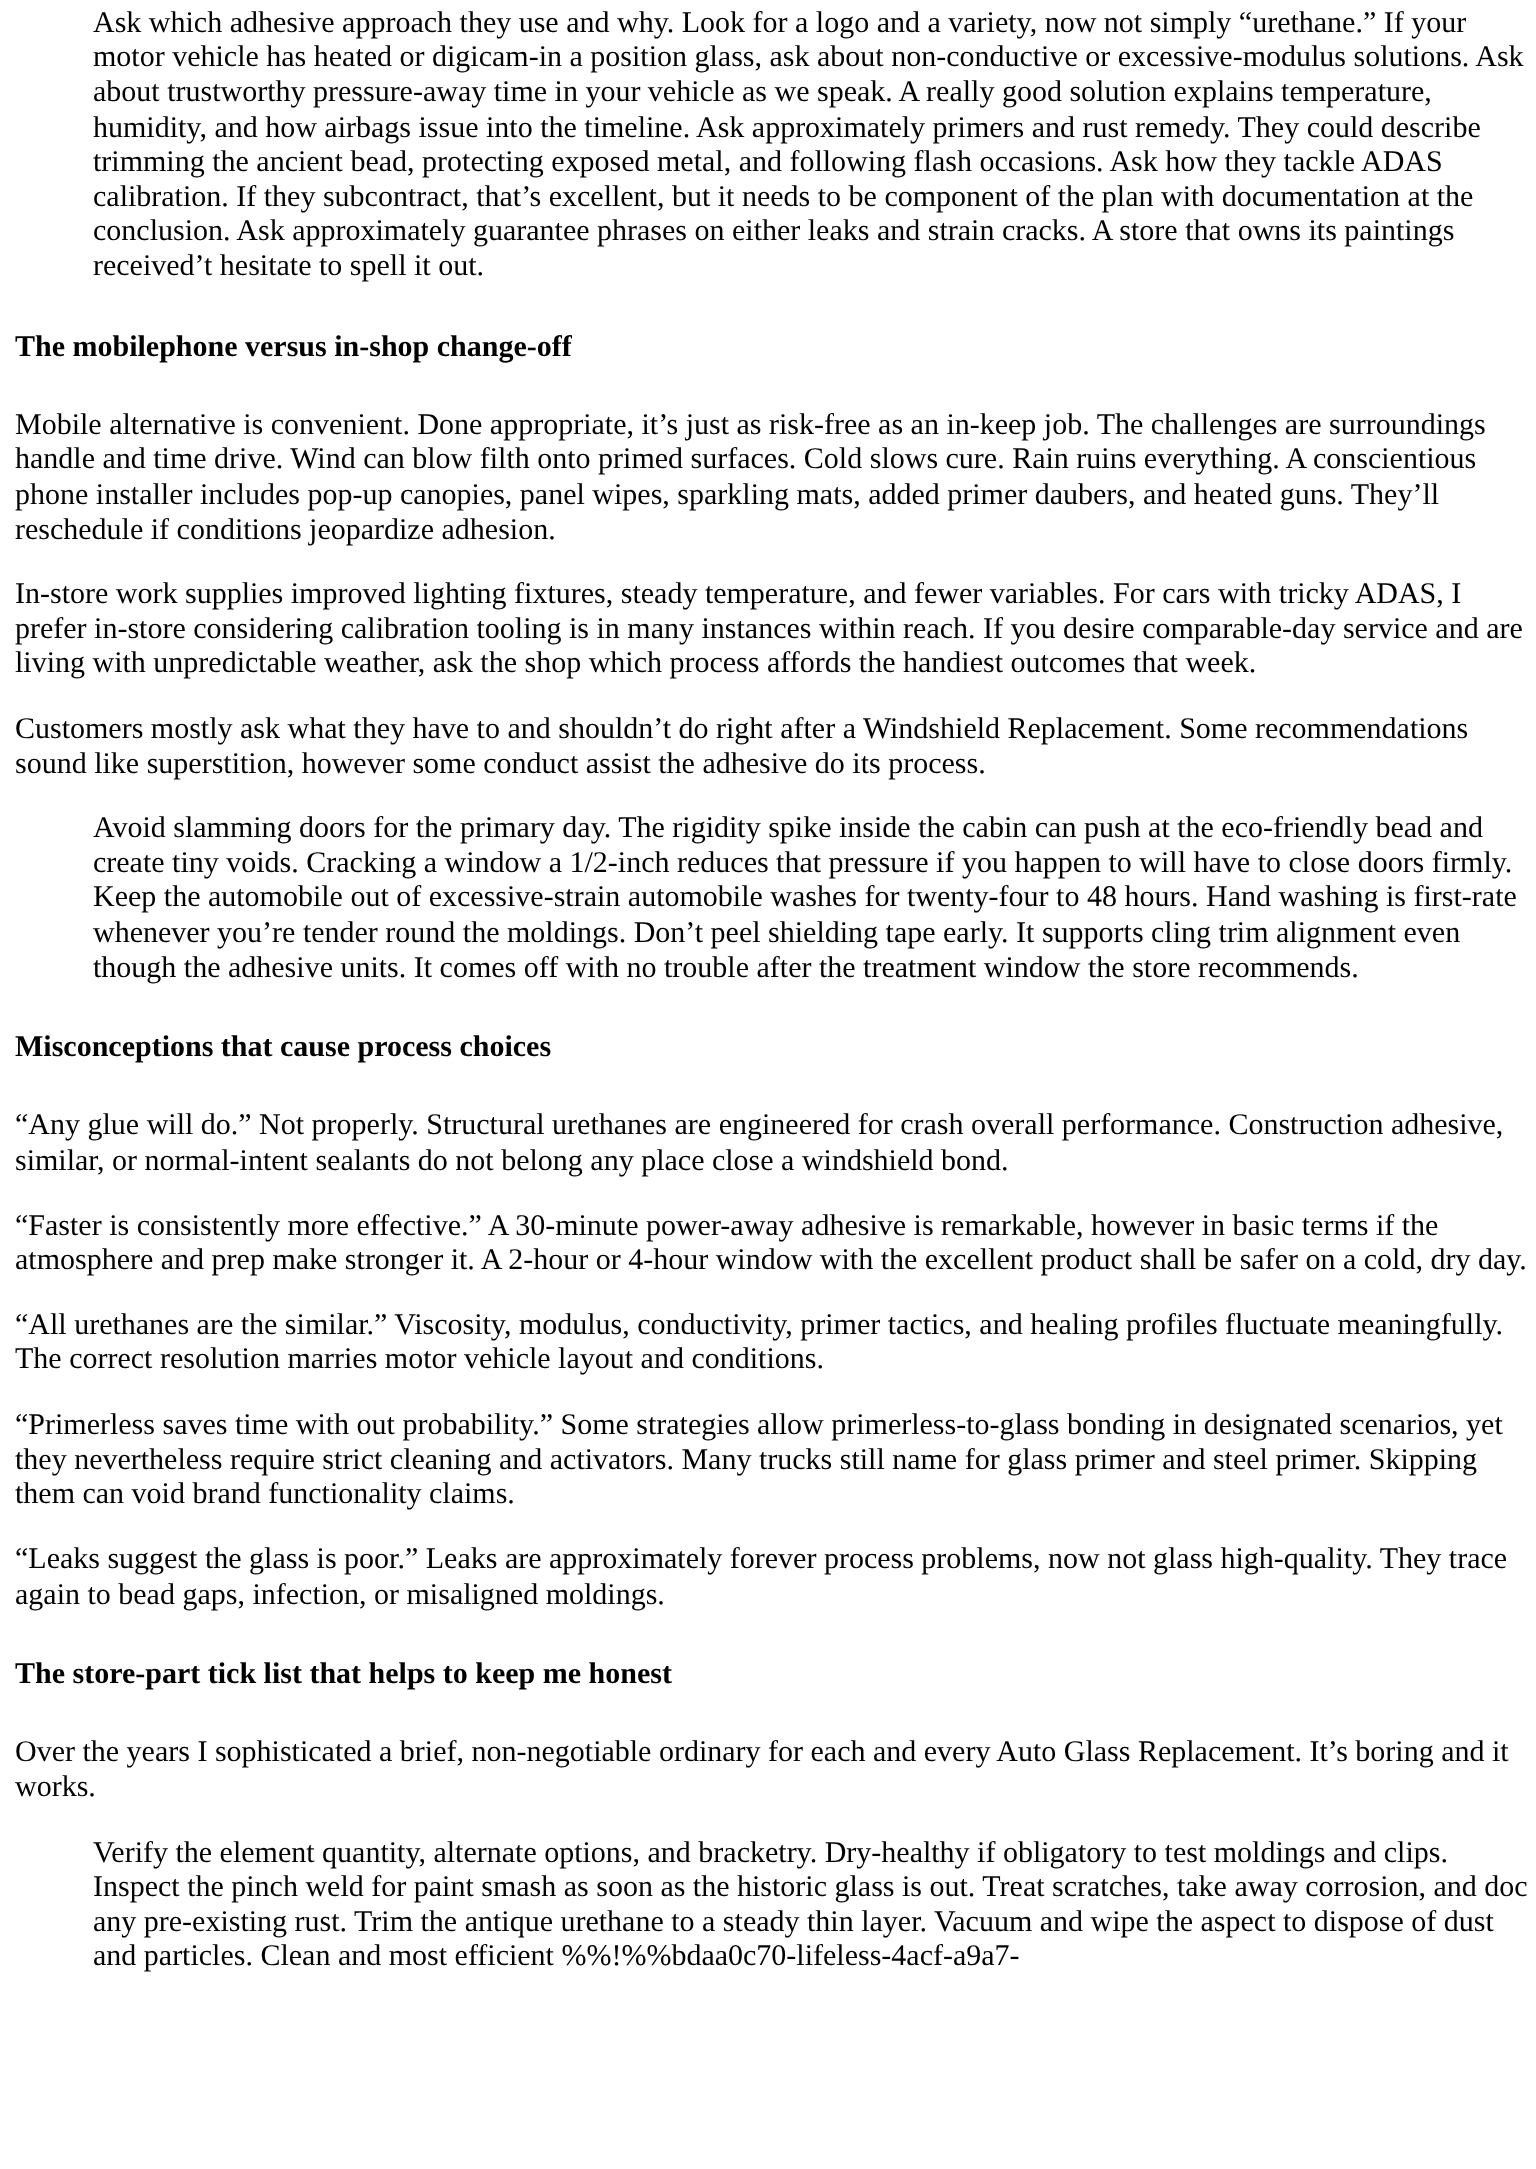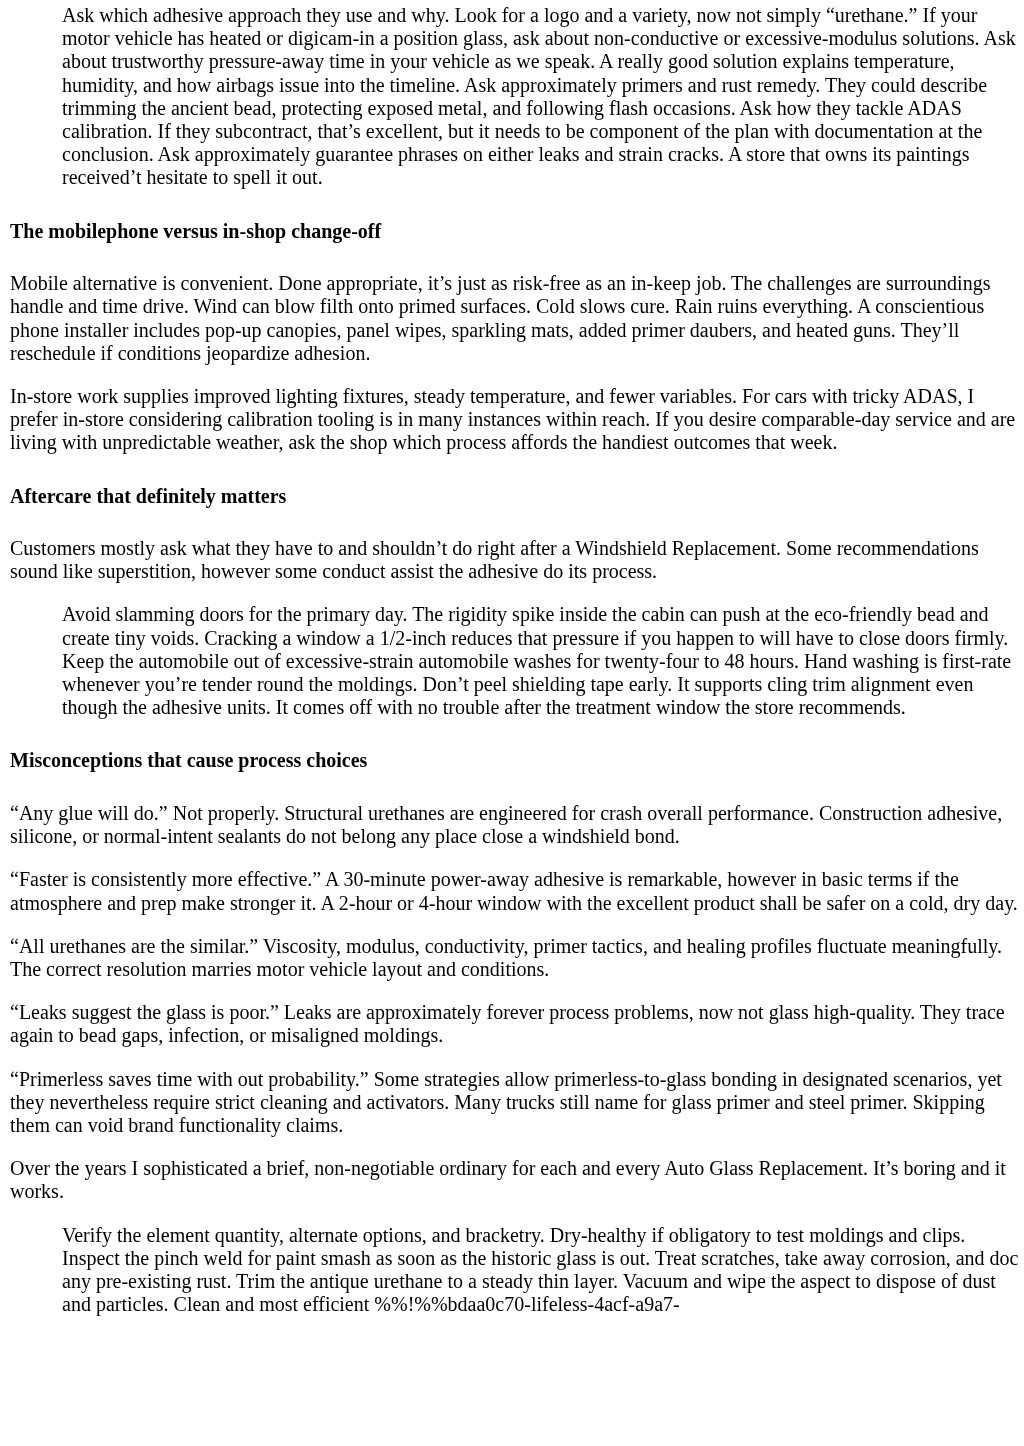--- a/index.html
+++ b/index.html
@@ -41,35 +41,35 @@
 
 <main class="page">
   <p class="indent">Ask which adhesive approach they use and why. Look for a logo and a variety, now not simply “urethane.” If your motor vehicle has heated or digicam-in a position glass, ask about non-conductive or excessive-modulus solutions. Ask about trustworthy pressure-away time in your vehicle as we speak. A really good solution explains temperature, humidity, and how airbags issue into the timeline. Ask approximately primers and rust remedy. They could describe trimming the ancient bead, protecting exposed metal, and following flash occasions. Ask how they tackle ADAS calibration. If they subcontract, that’s excellent, but it needs to be component of the plan with documentation at the conclusion. Ask approximately guarantee phrases on either leaks and strain cracks. A store that owns its paintings received’t hesitate to spell it out.</p>
 
   <h2>The mobilephone versus in-shop change-off</h2>
 
   <p>Mobile alternative is convenient. Done appropriate, it’s just as risk-free as an in-keep job. The challenges are surroundings handle and time drive. Wind can blow filth onto primed surfaces. Cold slows cure. Rain ruins everything. A conscientious phone installer includes pop-up canopies, panel wipes, sparkling mats, added primer daubers, and heated guns. They’ll reschedule if conditions jeopardize adhesion.</p>
 
   <p>In-store work supplies improved lighting fixtures, steady temperature, and fewer variables. For cars with tricky ADAS, I prefer in-store considering calibration tooling is in many instances within reach. If you desire comparable-day service and are living with unpredictable weather, ask the shop which process affords the handiest outcomes that week.</p>
 
-  <h2>Aftercare that definitely matters</h2>
 
   <p>Customers mostly ask what they have to and shouldn’t do right after a Windshield Replacement. Some recommendations sound like superstition, however some conduct assist the adhesive do its process.</p>
 
   <p class="indent">Avoid slamming doors for the primary day. The rigidity spike inside the cabin can push at the eco-friendly bead and create tiny voids. Cracking a window a 1/2-inch reduces that pressure if you happen to will have to close doors firmly. Keep the automobile out of excessive-strain automobile washes for twenty-four to 48 hours. Hand washing is first-rate whenever you’re tender round the moldings. Don’t peel shielding tape early. It supports cling trim alignment even though the adhesive units. It comes off with no trouble after the treatment window the store recommends.</p>
 
   <h2>Misconceptions that cause process choices</h2>
 
-  <p>“Any glue will do.” Not properly. Structural urethanes are engineered for crash overall performance. Construction adhesive, silicone, or normal-intent sealants do not belong any place close a windshield bond.</p>
+  <p>“Any glue will do.” Not properly. Structural urethanes are engineered for crash overall performance. Construction adhesive, similar, or normal-intent sealants do not belong any place close a windshield bond.</p>
 
   <p>“Faster is consistently more effective.” A 30-minute power-away adhesive is remarkable, however in basic terms if the atmosphere and prep make stronger it. A 2-hour or 4-hour window with the excellent product shall be safer on a cold, dry day.</p>
 
   <p>“All urethanes are the similar.” Viscosity, modulus, conductivity, primer tactics, and healing profiles fluctuate meaningfully. The correct resolution marries motor vehicle layout and conditions.</p>
 
+  <p>“Primerless saves time with out probability.” Some strategies allow primerless-to-glass bonding in designated scenarios, yet they nevertheless require strict cleaning and activators. Many trucks still name for glass primer and steel primer. Skipping them can void brand functionality claims.</p>
+
   <p>“Leaks suggest the glass is poor.” Leaks are approximately forever process problems, now not glass high-quality. They trace again to bead gaps, infection, or misaligned moldings.</p>
 
-  <p>“Primerless saves time with out probability.” Some strategies allow primerless-to-glass bonding in designated scenarios, yet they nevertheless require strict cleaning and activators. Many trucks still name for glass primer and steel primer. Skipping them can void brand functionality claims.</p>
-
+  <h2>The store-part tick list that helps to keep me honest</h2>
 
   <p>Over the years I sophisticated a brief, non-negotiable ordinary for each and every Auto Glass Replacement. It’s boring and it works.</p>
 
   <p class="indent">Verify the element quantity, alternate options, and bracketry. Dry-healthy if obligatory to test moldings and clips. Inspect the pinch weld for paint smash as soon as the historic glass is out. Treat scratches, take away corrosion, and doc any pre-existing rust. Trim the antique urethane to a steady thin layer. Vacuum and wipe the aspect to dispose of dust and particles. Clean and most efficient %%!%%bdaa0c70-lifeless-4acf-a9a7-</p>
 </main>
 
 </body></html>

